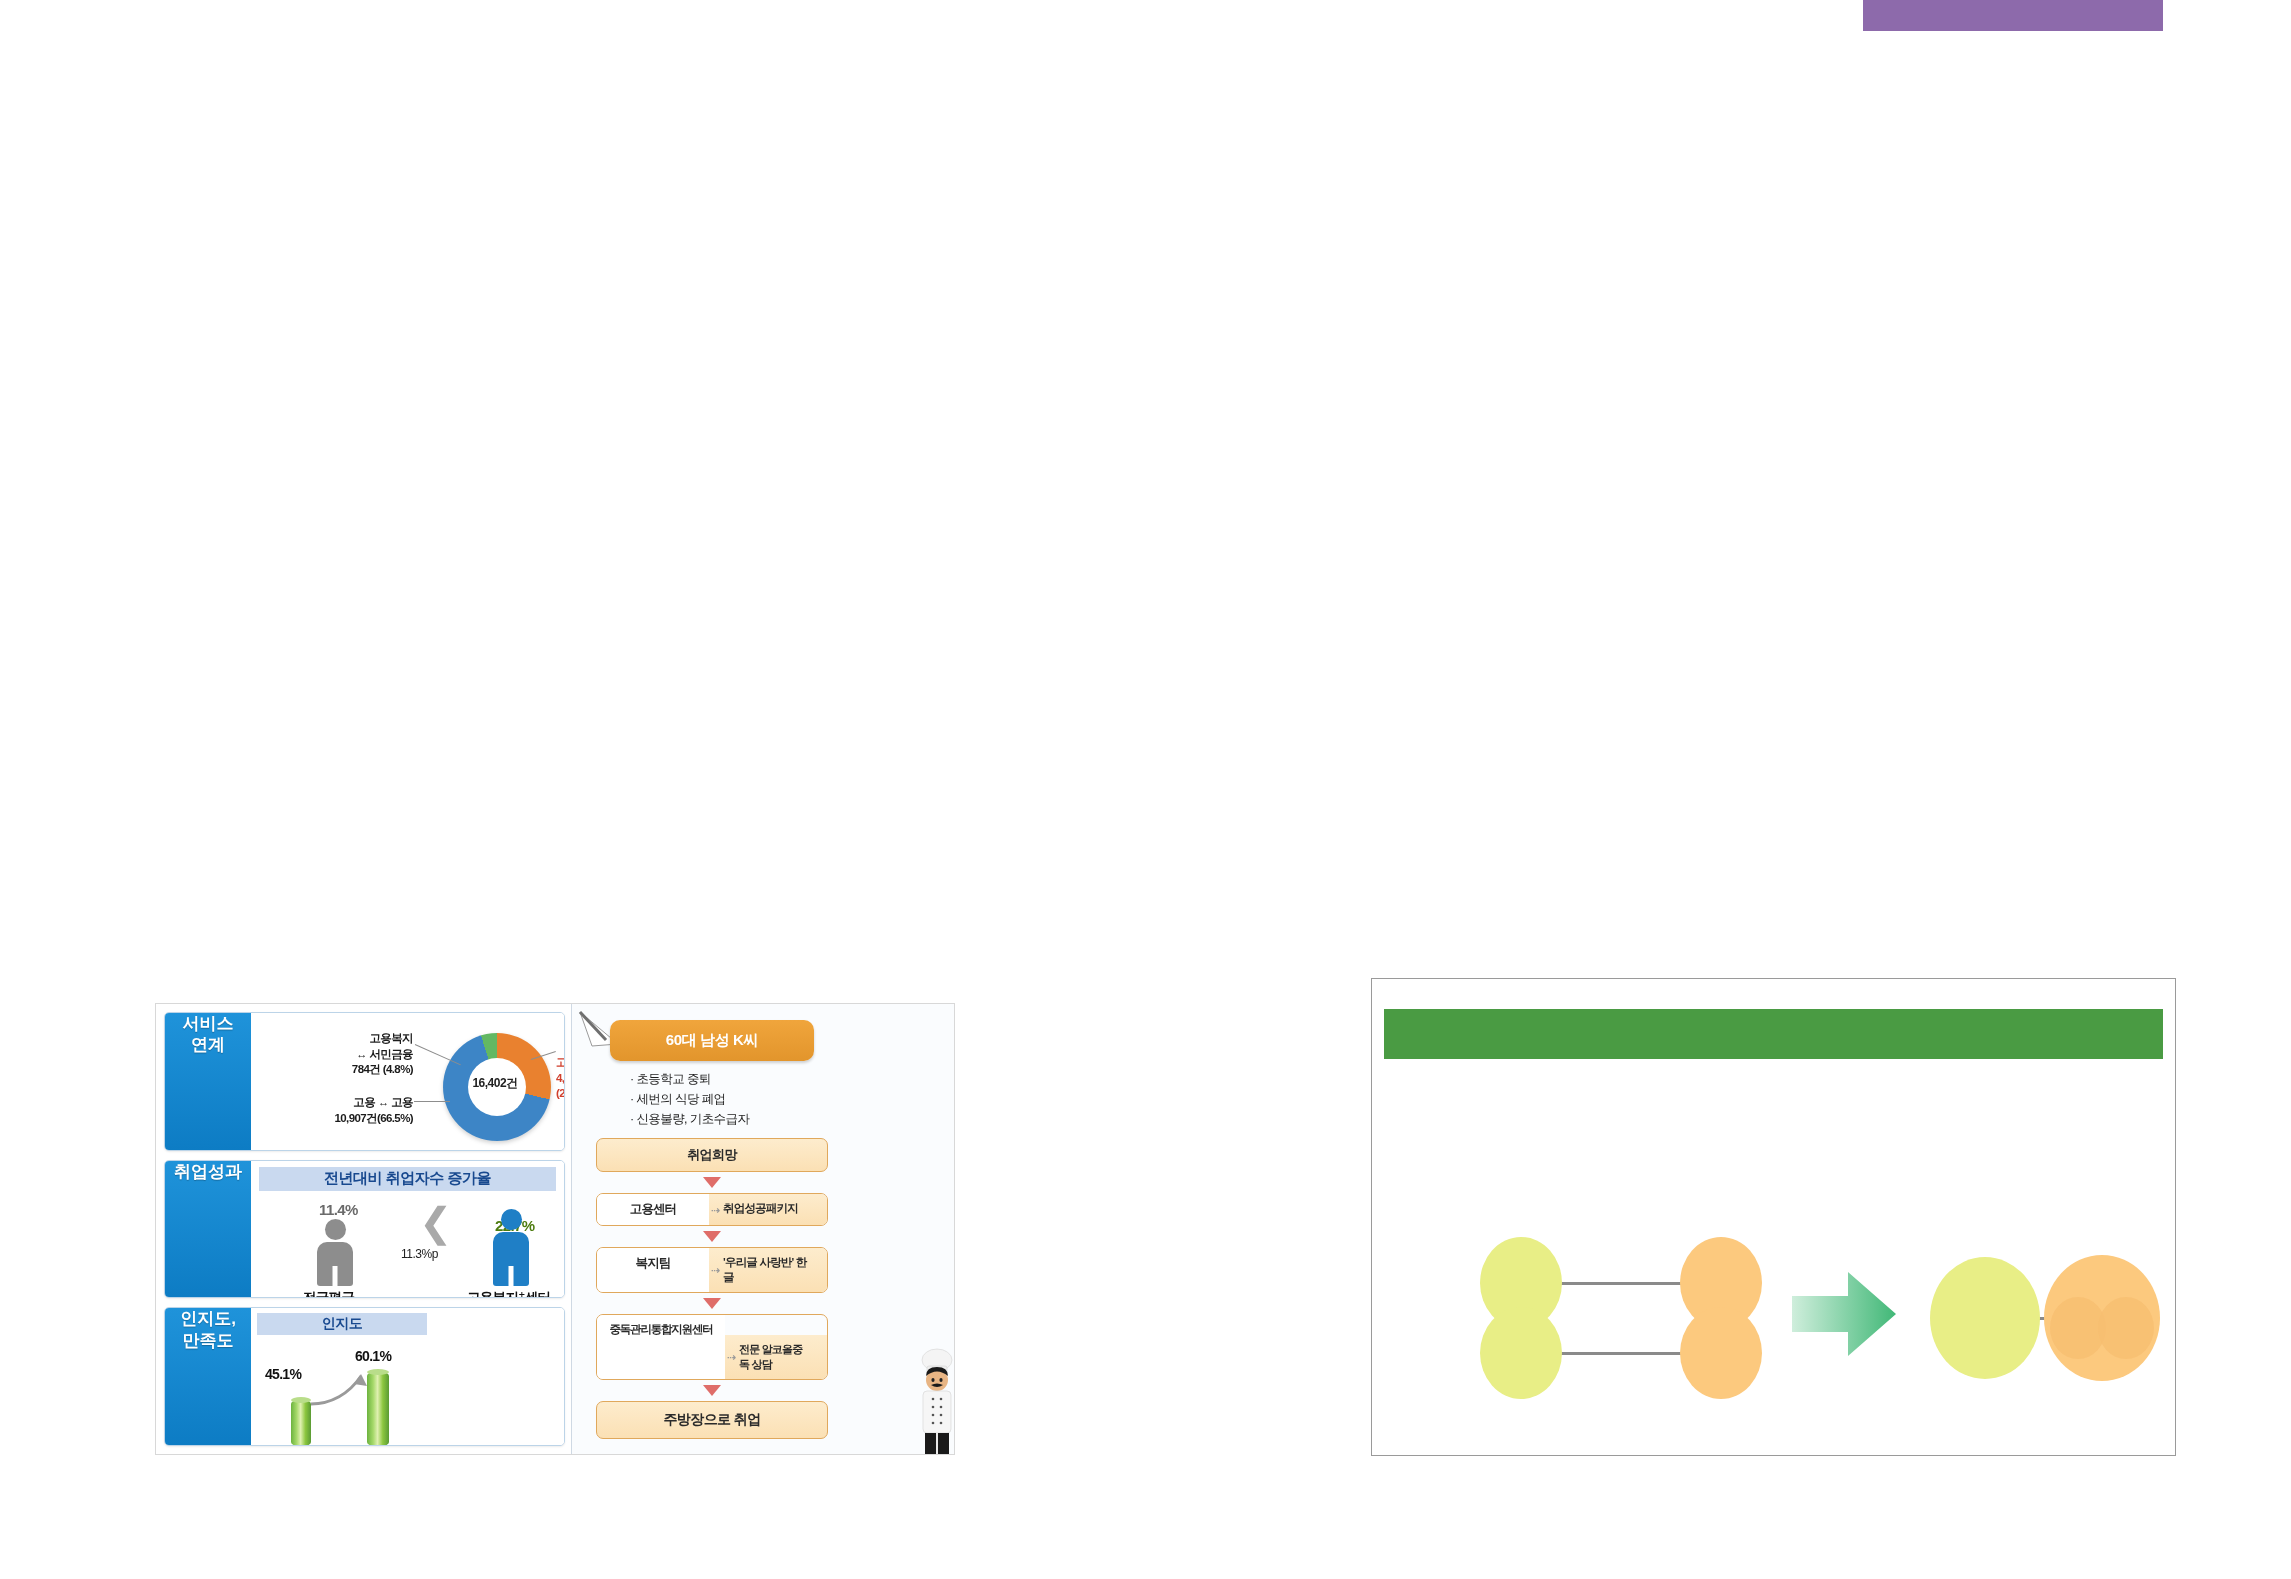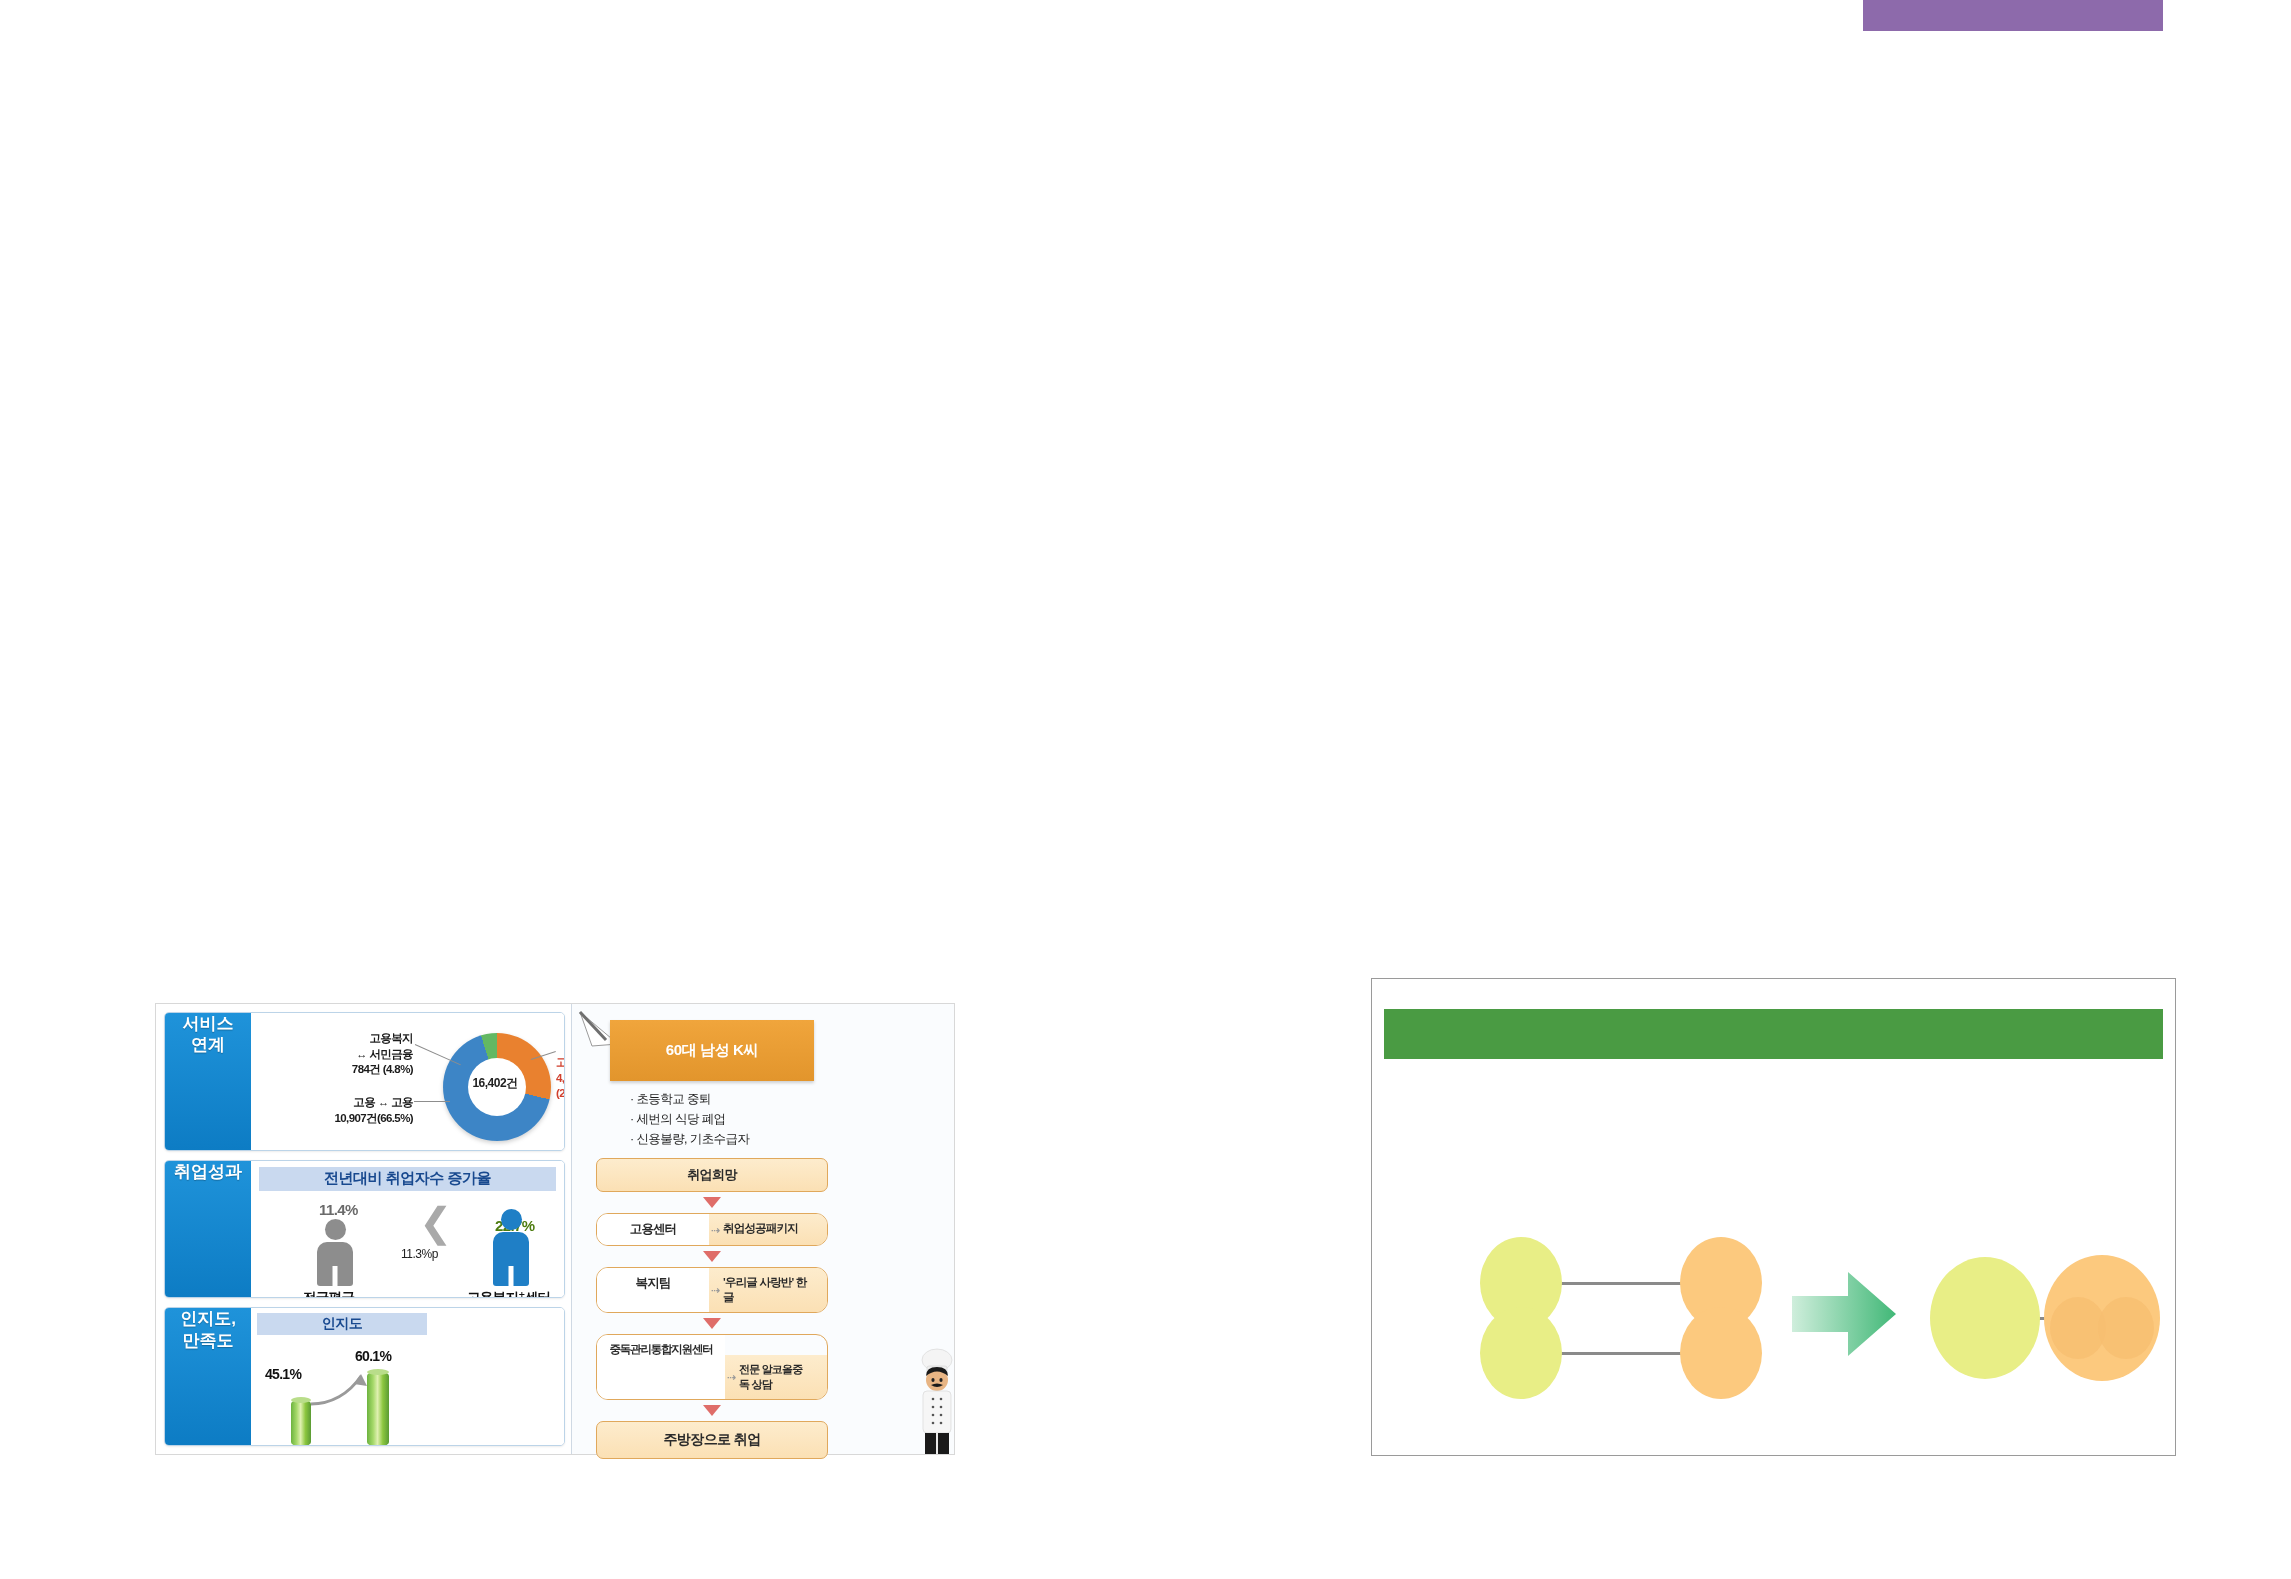--- a/index.html
+++ b/index.html
@@ -138,35 +138,35 @@
   
   .pagecurl { position: absolute; left: 6px; top: 6px; width: 46px; height: 40px; }
   .flow { position: absolute; left: 24px; top: 16px; width: 232px; }
   .fbox {
     border: 1px solid #e0a85c; border-radius: 7px;
     background: linear-gradient(180deg,#fdeccd,#fbe0b4);
     font-size: 13px; font-weight: bold; color:#2a2a2a;
     text-align:center; padding: 7px 4px; letter-spacing:-0.6px;
   }
   .ftitle {
-    border: none; border-radius: 0;
+    border: none; border-radius: 10px;
     background: linear-gradient(180deg,#f0a53c,#e2952c);
     color: #ffffff; font-size: 15px; font-weight: bold;
-    text-align:center; padding: 21px 4px; letter-spacing:-0.4px;
+    text-align:center; padding: 11px 4px; letter-spacing:-0.4px;
     box-shadow: 0 2px 3px rgba(0,0,0,.18);
     margin: 0 14px;
   }
   .bullets { font-size: 12.5px; color:#1d1d1d; line-height: 1.6;
              margin: 8px 0 9px 34px; letter-spacing:-0.6px; font-weight: 500; }
   .arrow-d {
     width: 0; height: 0; margin: 5px auto;
     border-left: 9px solid transparent; border-right: 9px solid transparent;
     border-top: 11px solid #d9534f; opacity: .85;
   }
-  .split { display: flex; border: 1px solid #e0a85c; border-radius: 12px; overflow:hidden; }
+  .split { display: flex; border: 1px solid #e0a85c; border-radius: 7px; overflow:hidden; }
   .split .l {
     flex: 0 0 112px; background: #ffffff; font-size: 12.5px; font-weight: bold;
     color:#2a2a2a; text-align:center; padding: 7px 2px; letter-spacing:-0.9px;
   }
   .split .r {
     flex: 1; background: linear-gradient(180deg,#fdeccd,#fbe0b4);
     font-size: 11.5px; font-weight: bold; color:#2a2a2a;
     padding: 7px 20px 7px 14px; letter-spacing:-0.8px; position: relative;
   }
   .split .r::before {

